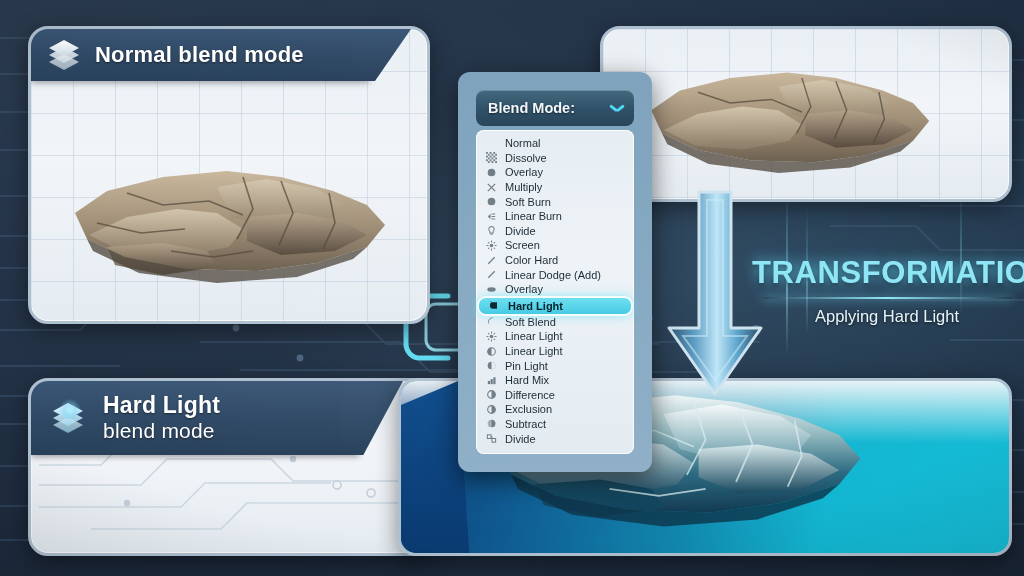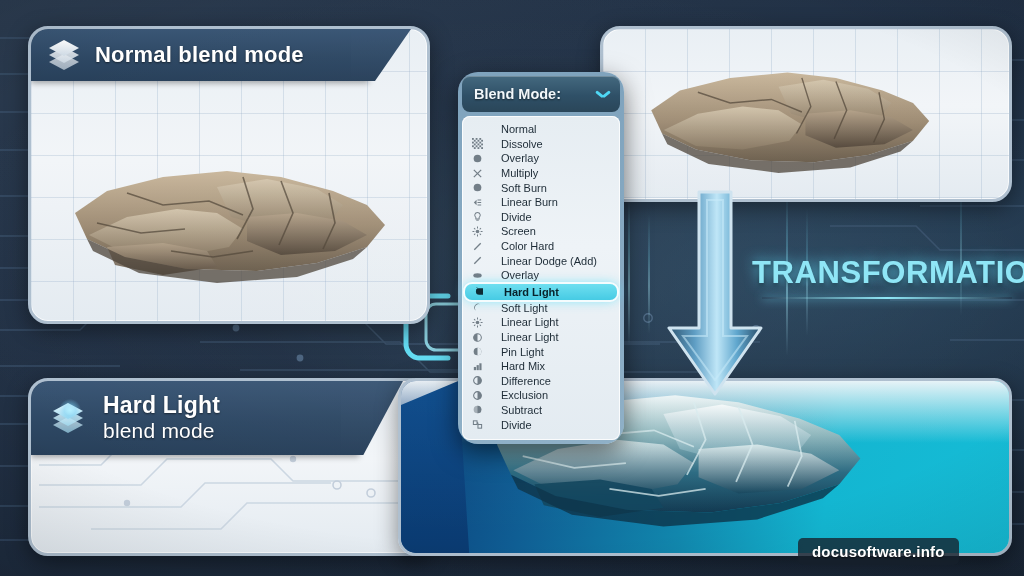--- a/index.html
+++ b/index.html
@@ -57,23 +57,23 @@
     content:"";position:absolute;left:6px;top:-4px;width:22px;height:22px;border-radius:50%;
     background:radial-gradient(circle,rgba(180,240,255,0.95) 0%,rgba(120,210,245,0.45) 38%,rgba(80,190,240,0) 72%);
   }
 
   
   .rock{position:absolute;pointer-events:none;}
 
   
   #dropdown{
     position:absolute;left:458px;top:72px;width:158px;z-index:40;
-    border-radius:20px;
+    border-radius:12px;
     background:linear-gradient(180deg,#7fa3bd 0%,#8fb0c7 100%);
-    padding:4px;
+    padding:18px;
     box-shadow:0 8px 26px rgba(0,0,0,0.55);
   }
   #dd-head{
     height:36px;border-radius:8px;
     background:linear-gradient(180deg,#44697f 0%,#2f5067 55%,#2a4659 100%);
     display:flex;align-items:center;justify-content:space-between;
     padding:0 10px 0 12px;
     box-shadow:inset 0 1px 0 rgba(255,255,255,0.25);
   }
   #dd-head .lbl{color:#f2f7fa;font-size:14.5px;font-weight:600;text-shadow:0 1px 2px rgba(0,0,0,.55);}
@@ -81,21 +81,21 @@
   .chev::before,.chev::after{content:"";position:absolute;top:0;width:9px;height:3px;border-radius:2px;background:#4fd8f5;}
   .chev::before{left:0;transform:rotate(38deg);transform-origin:left center;}
   .chev::after{right:0;transform:rotate(-38deg);transform-origin:right center;}
   #dd-list{
     margin-top:4px;border-radius:8px;
     background:linear-gradient(180deg,#e6edf2 0%,#eef3f7 40%,#e3ebf1 100%);
     padding:6px 0 8px 0;
     box-shadow:inset 0 0 0 1px rgba(255,255,255,.8);
   }
   .dd-item{
-    height:14.6px;display:flex;align-items:center;gap:18px;padding:0 8px 0 10px;
+    height:14.6px;display:flex;align-items:center;gap:8px;padding:0 8px 0 10px;
     font-size:11px;color:#1d2b36;white-space:nowrap;
   }
   .dd-item .gi{width:11px;height:11px;flex:0 0 auto;display:block;opacity:.62;}
   .dd-item.selected{
     background:linear-gradient(180deg,#6fdff0 0%,#46cbe4 100%);
     color:#08222c;border-radius:7px;margin:1px 3px;height:16px;
     box-shadow:0 0 0 2px rgba(255,255,255,.85), 0 0 12px rgba(90,225,250,.85);
     font-weight:600;
   }
   .dd-item.selected .gi{opacity:1;}
@@ -331,20 +331,21 @@
         <stop offset="100%" stop-color="#2a4e6a"></stop>
       </linearGradient>
     </defs>
     <path d="M36 2 H68 V138 H98 L52 204 L6 138 H36 Z" fill="url(#arrG)" stroke="#cfe3ef" stroke-width="3" stroke-linejoin="round"></path>
     <path d="M44 10 H60 V146 H84 L52 190 L20 146 H44 Z" fill="none" stroke="rgba(200,235,250,0.55)" stroke-width="2"></path>
   </svg>
 
   <div id="trans-block">
     <div id="trans-title">TRANSFORMATION</div>
     <div id="trans-rule"></div>
+    <div id="trans-sub">Applying Hard Light</div>
   </div>
 
   <div id="dropdown">
     <div id="dd-head">
       <span class="lbl">Blend Mode:</span>
       <span class="chev"></span>
     </div>
     <div id="dd-list">
         <div class="dd-item">
           <span class="gi"></span>
@@ -434,21 +435,21 @@
           <svg class="gi" viewBox="0 0 12 12">
             <path d="M4.5 2.5 h4.2 v7 h-4.2 a3.5 3.5 0 0 1 0 -7 Z" fill="#0d2a34"></path>
             <path d="M2 1.6 L3.4 3 M1.2 4.4 L3 4.4 M2.4 6.8 L3.6 5.8" stroke="#0d2a34" stroke-width="1"></path>
           </svg>
           <span>Hard Light</span>
         </div>
         <div class="dd-item">
           <svg class="gi" viewBox="0 0 12 12">
             <path d="M9 2.4 A4.4 4.4 0 0 0 4.4 9.6 A3.2 3.2 0 0 1 9 2.4 Z" fill="#2b3a46"></path>
           </svg>
-          <span>Soft Light</span>
+          <span>Soft Blend</span>
         </div>
         <div class="dd-item">
           <svg class="gi" viewBox="0 0 12 12">
             <circle cx="6" cy="6" r="2" fill="#2b3a46"></circle>
             <path d="M6 0.5 V2.6 M6 9.4 V11.5 M0.5 6 H2.6 M9.4 6 H11.5 M2.2 2.2 L3.6 3.6 M8.4 8.4 L9.8 9.8 M9.8 2.2 L8.4 3.6 M3.6 8.4 L2.2 9.8" stroke="#2b3a46" stroke-width="1.1"></path>
           </svg>
           <span>Linear Light</span>
         </div>
         <div class="dd-item">
           <svg class="gi" viewBox="0 0 12 12">
@@ -497,16 +498,15 @@
           <svg class="gi" viewBox="0 0 12 12">
             <rect x="1.5" y="2" width="4" height="4" fill="none" stroke="#2b3a46" stroke-width="1.1"></rect>
             <rect x="6.5" y="6" width="4" height="4" fill="none" stroke="#2b3a46" stroke-width="1.1"></rect>
             <path d="M5.5 4 H6.5 V6" stroke="#2b3a46" stroke-width="1"></path>
           </svg>
           <span>Divide</span>
         </div>
       </div>
   </div>
 
-  <div id="watermark">docusoftware.info</div>
 
   <div class="bg-vign"></div>
 </div>
 
 </body></html>

